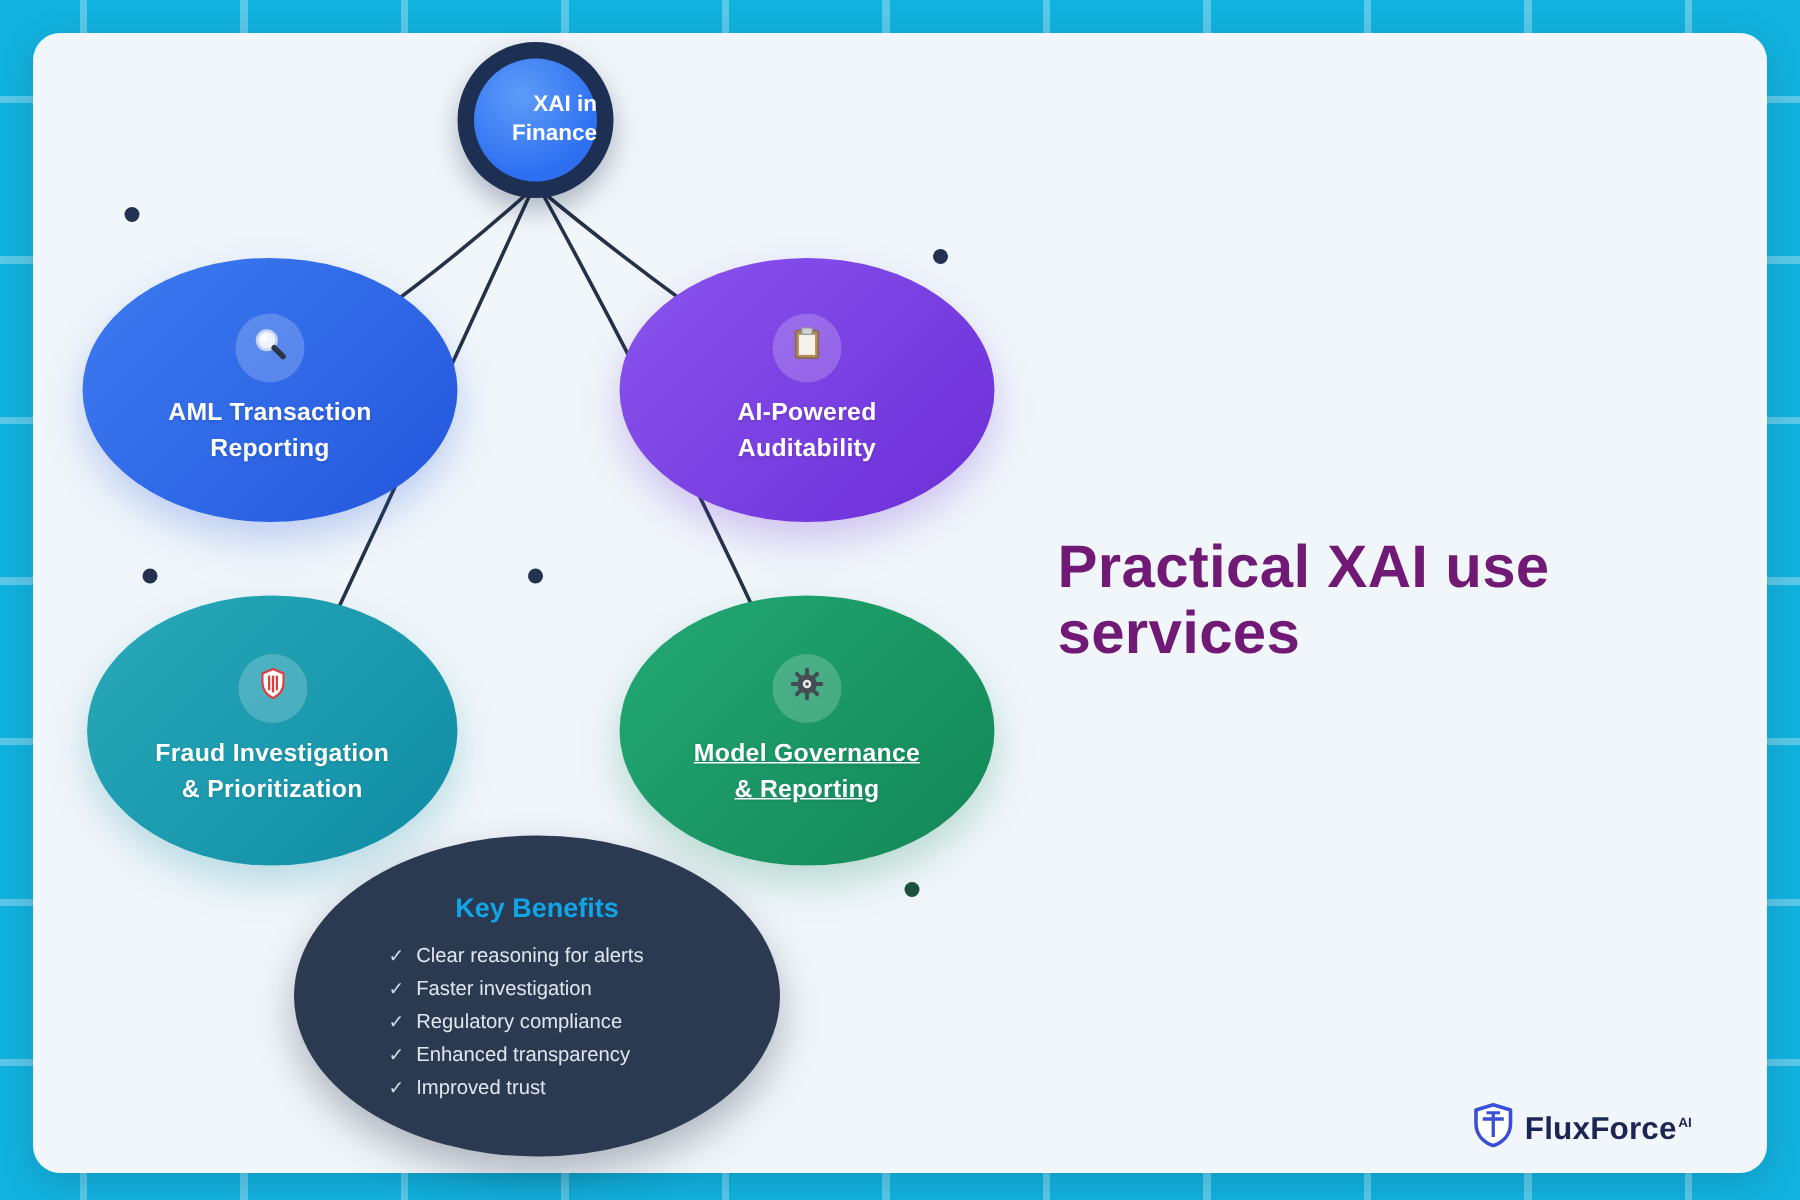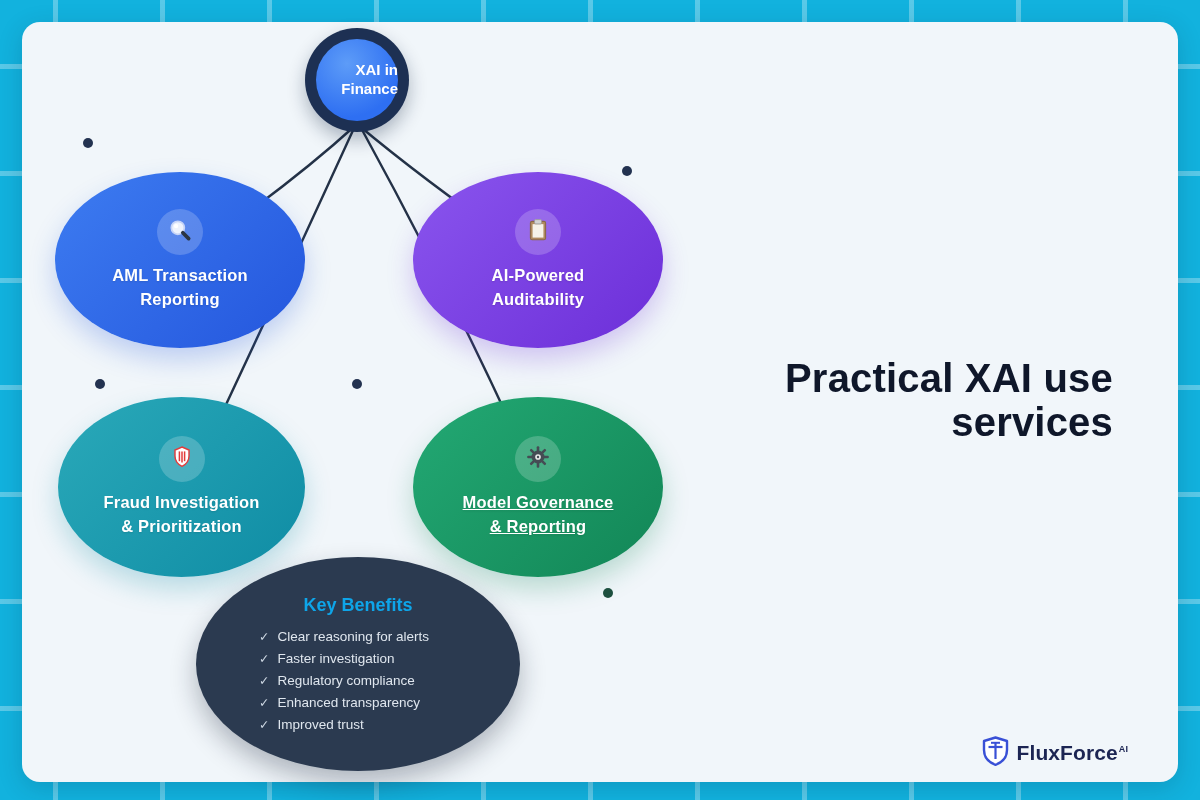--- a/index.html
+++ b/index.html
@@ -59,21 +59,21 @@
     display:flex;flex-direction:column;align-items:center;
     padding-top:0;box-sizing:border-box;justify-content:center;
     box-shadow:0 12px 26px rgba(20,30,50,.30);
   }
   .benefits .heading{color:#0ea5e9;font-size:18px;font-weight:800;margin:2px 0 10px 0;}
   .benefits .list{width:198px;}
   .benefits .row{display:flex;align-items:baseline;font-size:13.5px;line-height:21px;}
   .benefits .chk{margin-right:8px;font-size:12.5px;color:#cfd9e4;}
   .main-title{
     position:absolute;left:705px;top:356px;width:408px;
-    text-align:right;color:#0f172a;font-weight:800;font-size:40px;line-height:1.10;
+    text-align:left;color:#701a75;font-weight:800;font-size:40px;line-height:1.10;
     letter-spacing:.2px;
   }
   .dot{position:absolute;width:10px;height:10px;border-radius:50%;background:#233250;}
   .dot-1{left:83px;top:138px;}
   .dot-2{left:622px;top:166px;}
   .dot-3{left:95px;top:379px;}
   .dot-4{left:352px;top:379px;}
   .dot-5{left:603px;top:588px;background:#1e4f3f;}
   .logo{
     position:absolute;right:72px;bottom:30px;

